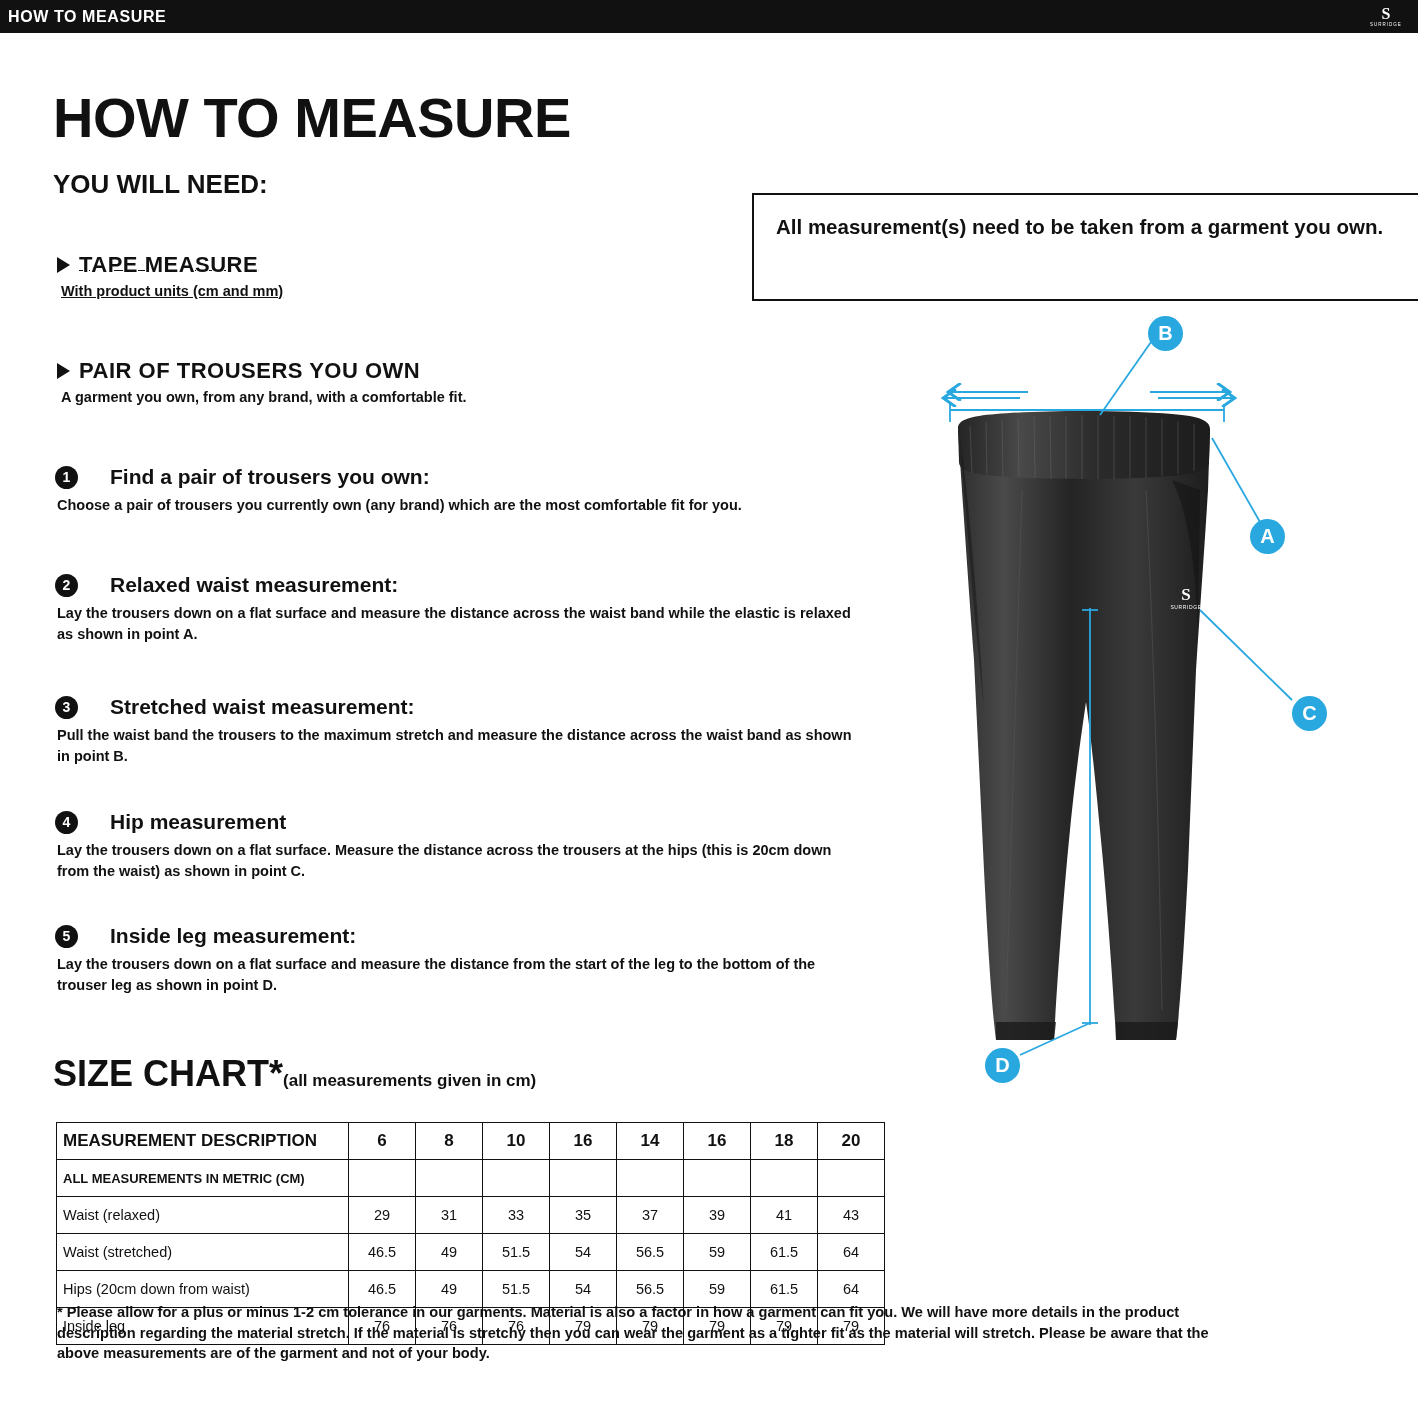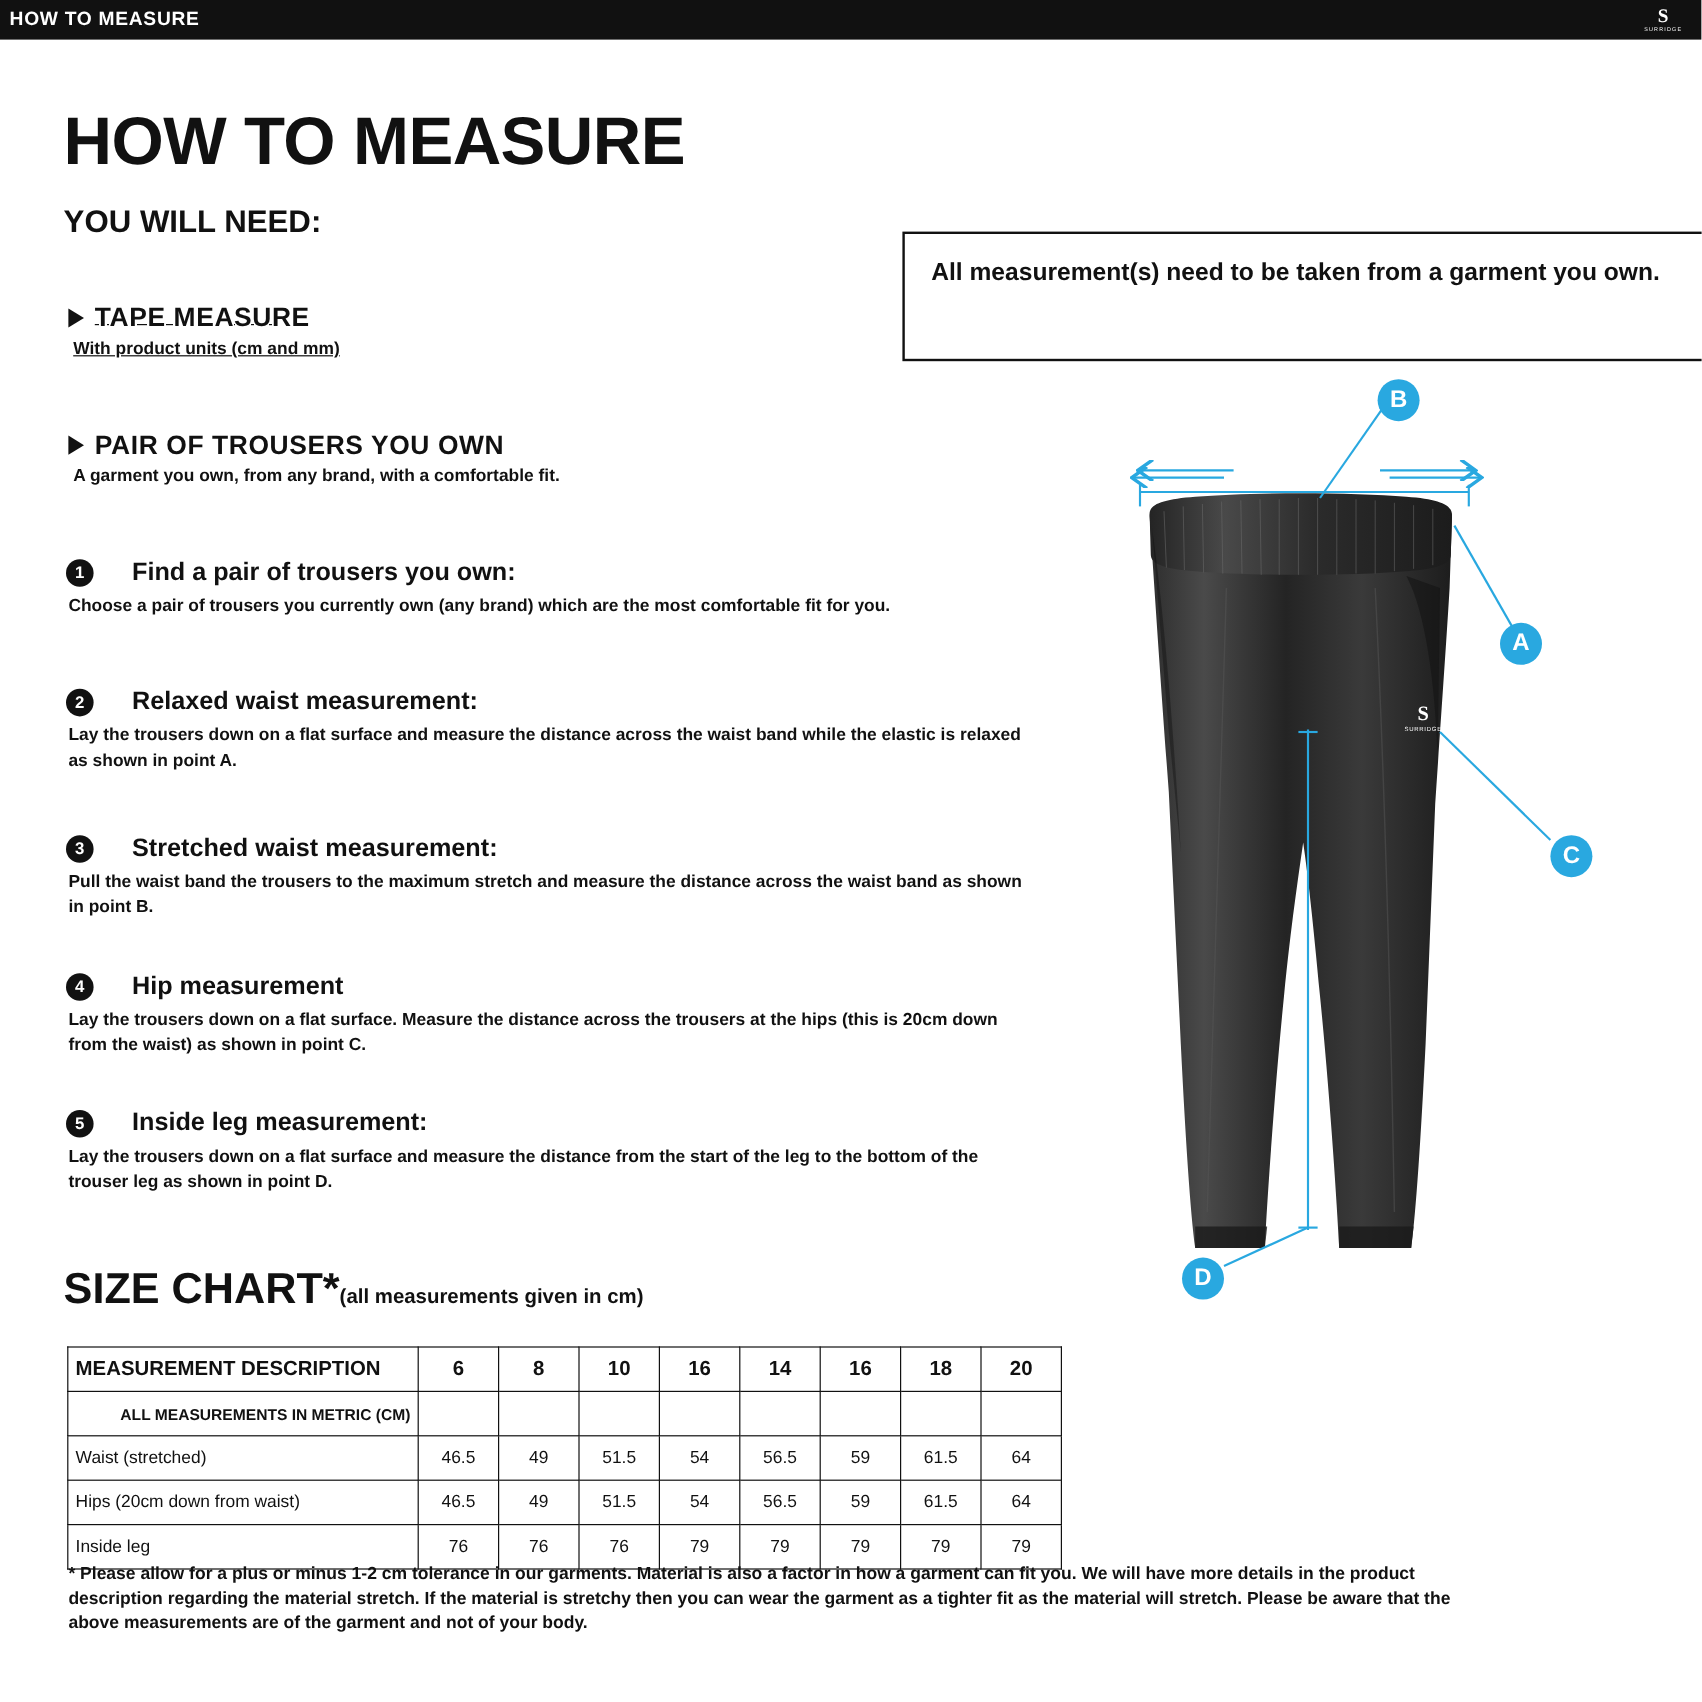--- a/index.html
+++ b/index.html
@@ -83,21 +83,21 @@
     position:absolute; left:56px; top:1122px;
     border-collapse:collapse; font-size:14.5px;
   }
   table.sizes td, table.sizes th {
     border:1px solid #111; padding:2px 6px; font-weight:normal; height:37px;
   }
   table.sizes th.desc { text-align:left; font-size:17px; font-weight:bold; width:292px; }
   table.sizes th.sz { text-align:center; font-size:17px; font-weight:bold; width:67px; }
   table.sizes td.desc { text-align:left; }
   table.sizes td.val { text-align:center; }
-  table.sizes tr.allmeas td { font-weight:bold; font-size:13px;text-align:right; }
+  table.sizes tr.allmeas td { font-weight:bold; font-size:13px; }
 
   .footnote {
     position:absolute; left:57px; top:1302px; width:1170px;
     font-size:14.6px; font-weight:bold; line-height:1.42;
   }
 
   
   .illus { position:absolute; left:900px; top:310px; width:500px; height:790px; }
   .badge {
     position:absolute; width:35px; height:35px; border-radius:50%;
@@ -198,20 +198,31 @@
     <tr class="allmeas">
       <td class="desc">ALL MEASUREMENTS IN METRIC (CM)</td>
       <td class="val"></td>
       <td class="val"></td>
       <td class="val"></td>
       <td class="val"></td>
       <td class="val"></td>
       <td class="val"></td>
       <td class="val"></td>
       <td class="val"></td>
+    </tr>
+    <tr>
+      <td class="desc">Waist (relaxed)</td>
+      <td class="val">29</td>
+      <td class="val">31</td>
+      <td class="val">33</td>
+      <td class="val">35</td>
+      <td class="val">37</td>
+      <td class="val">39</td>
+      <td class="val">41</td>
+      <td class="val">43</td>
     </tr>
     <tr>
       <td class="desc">Waist (stretched)</td>
       <td class="val">46.5</td>
       <td class="val">49</td>
       <td class="val">51.5</td>
       <td class="val">54</td>
       <td class="val">56.5</td>
       <td class="val">59</td>
       <td class="val">61.5</td>

